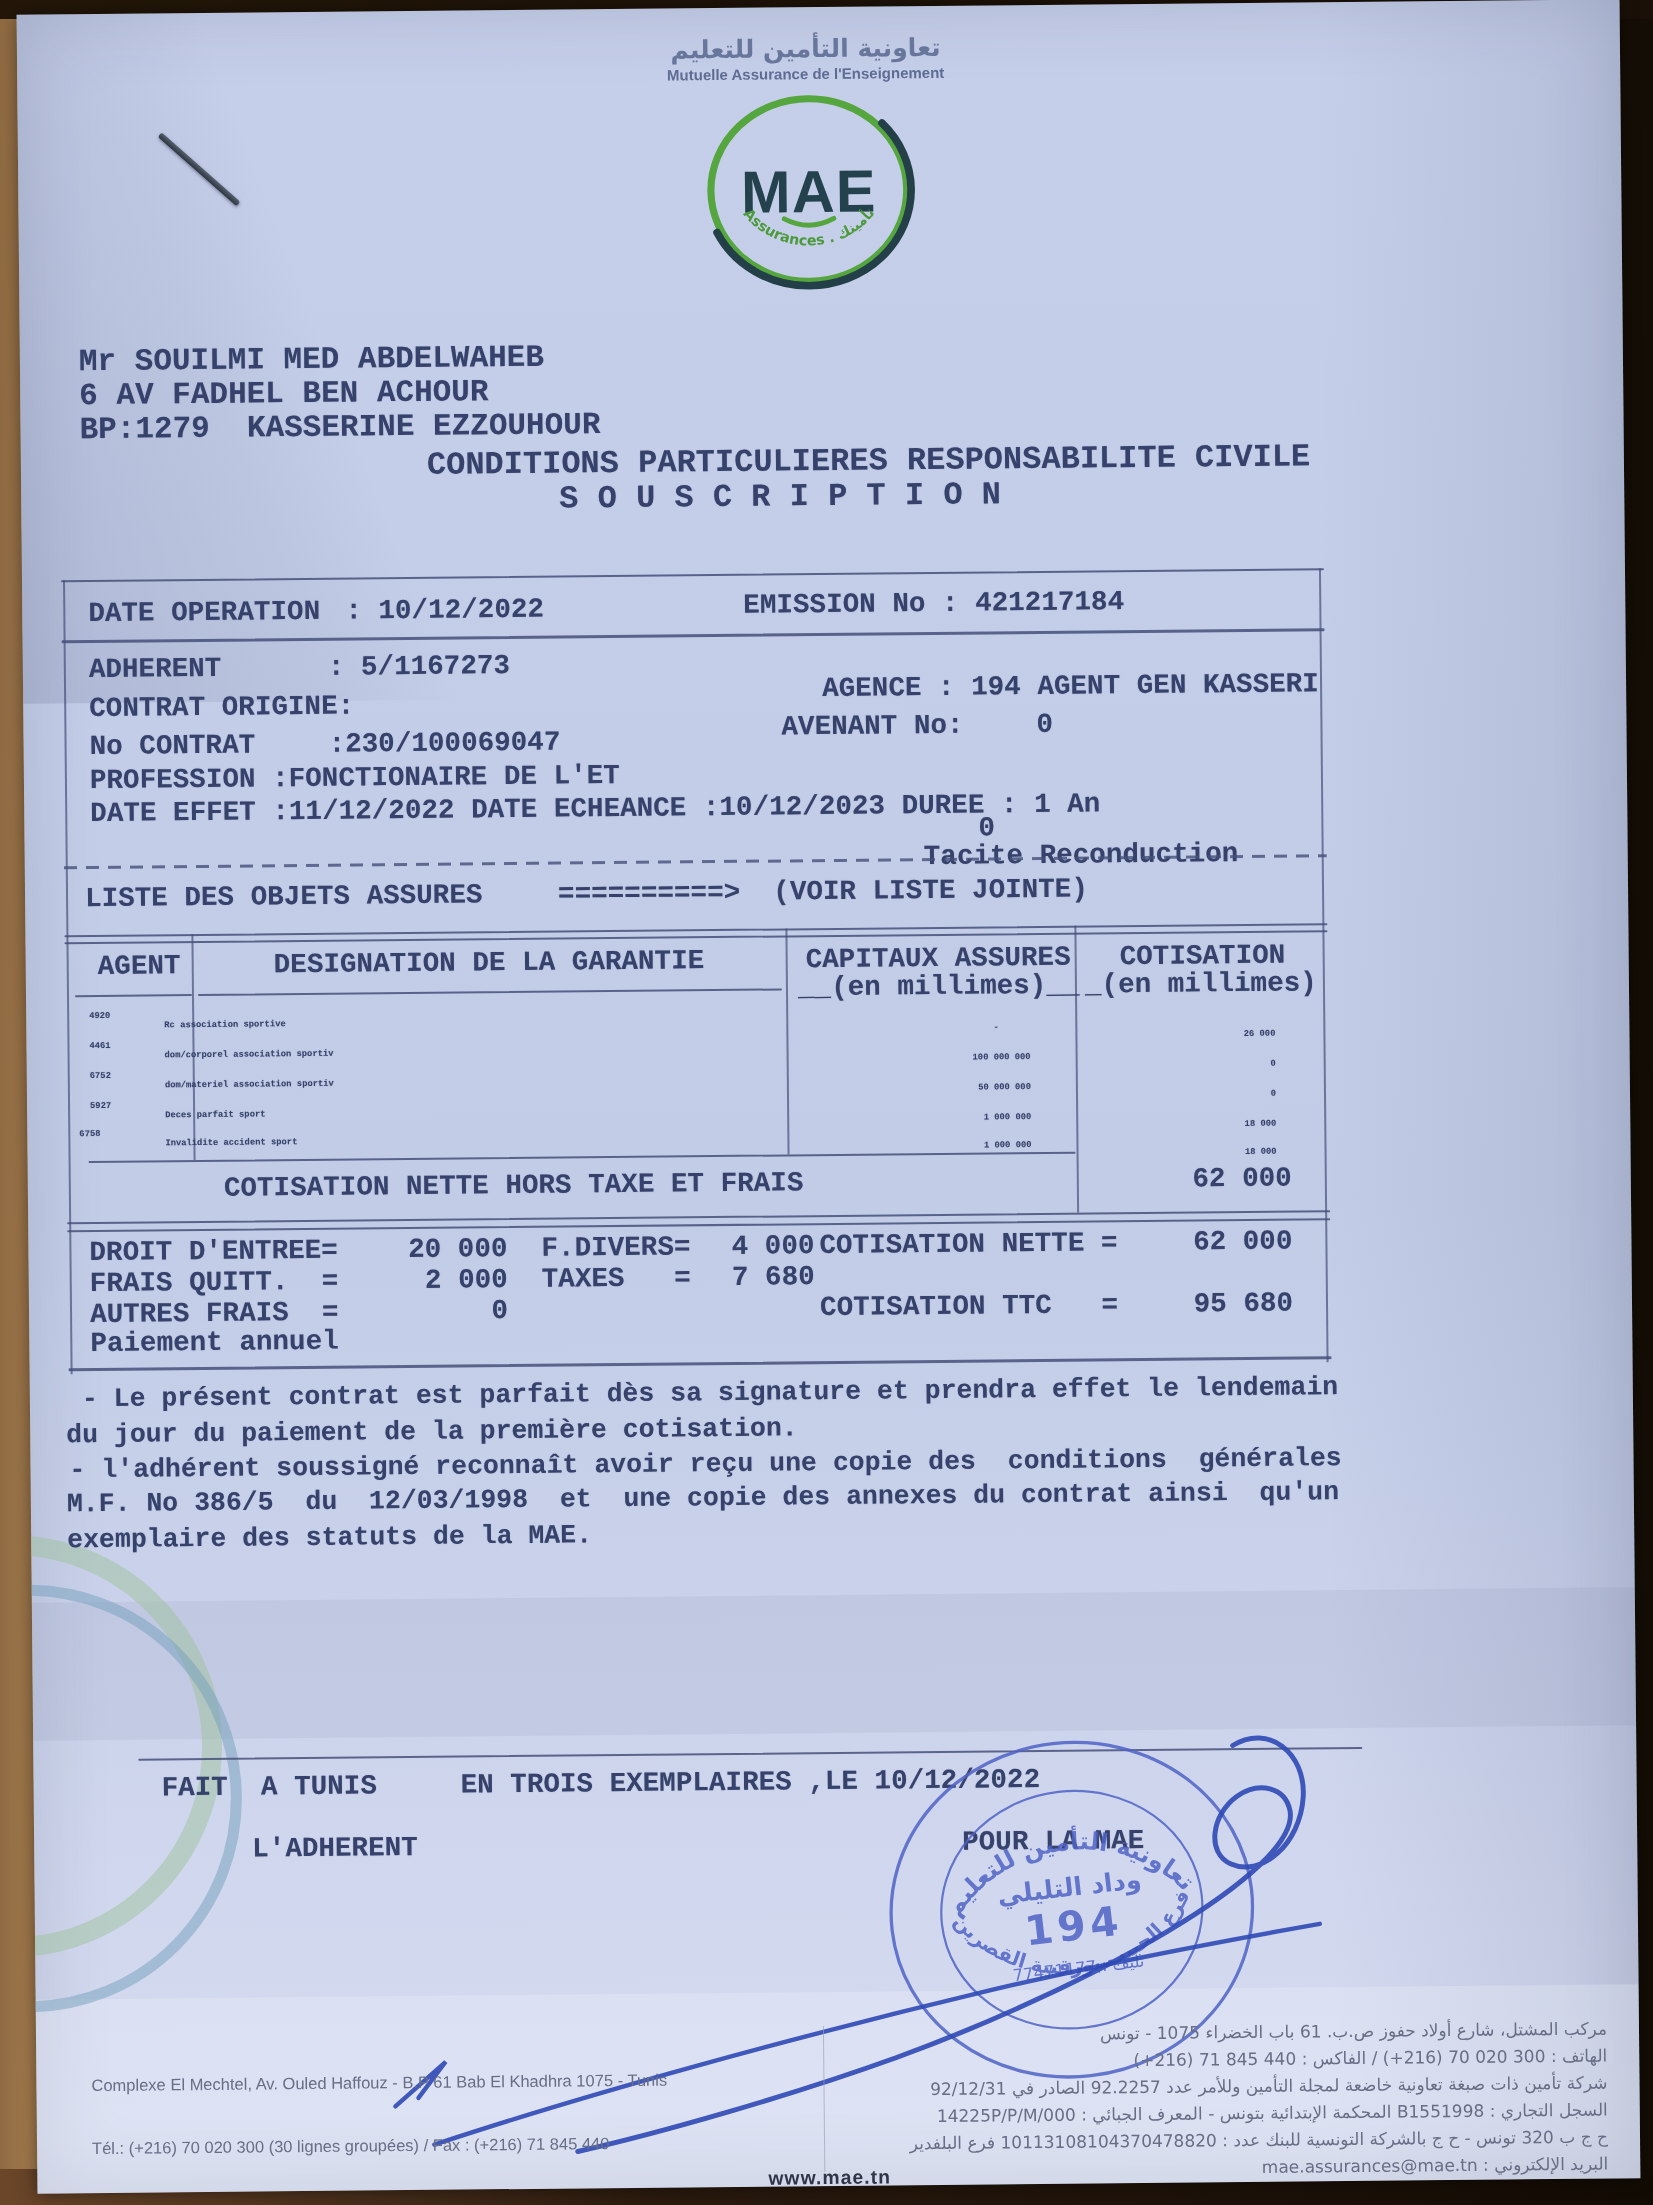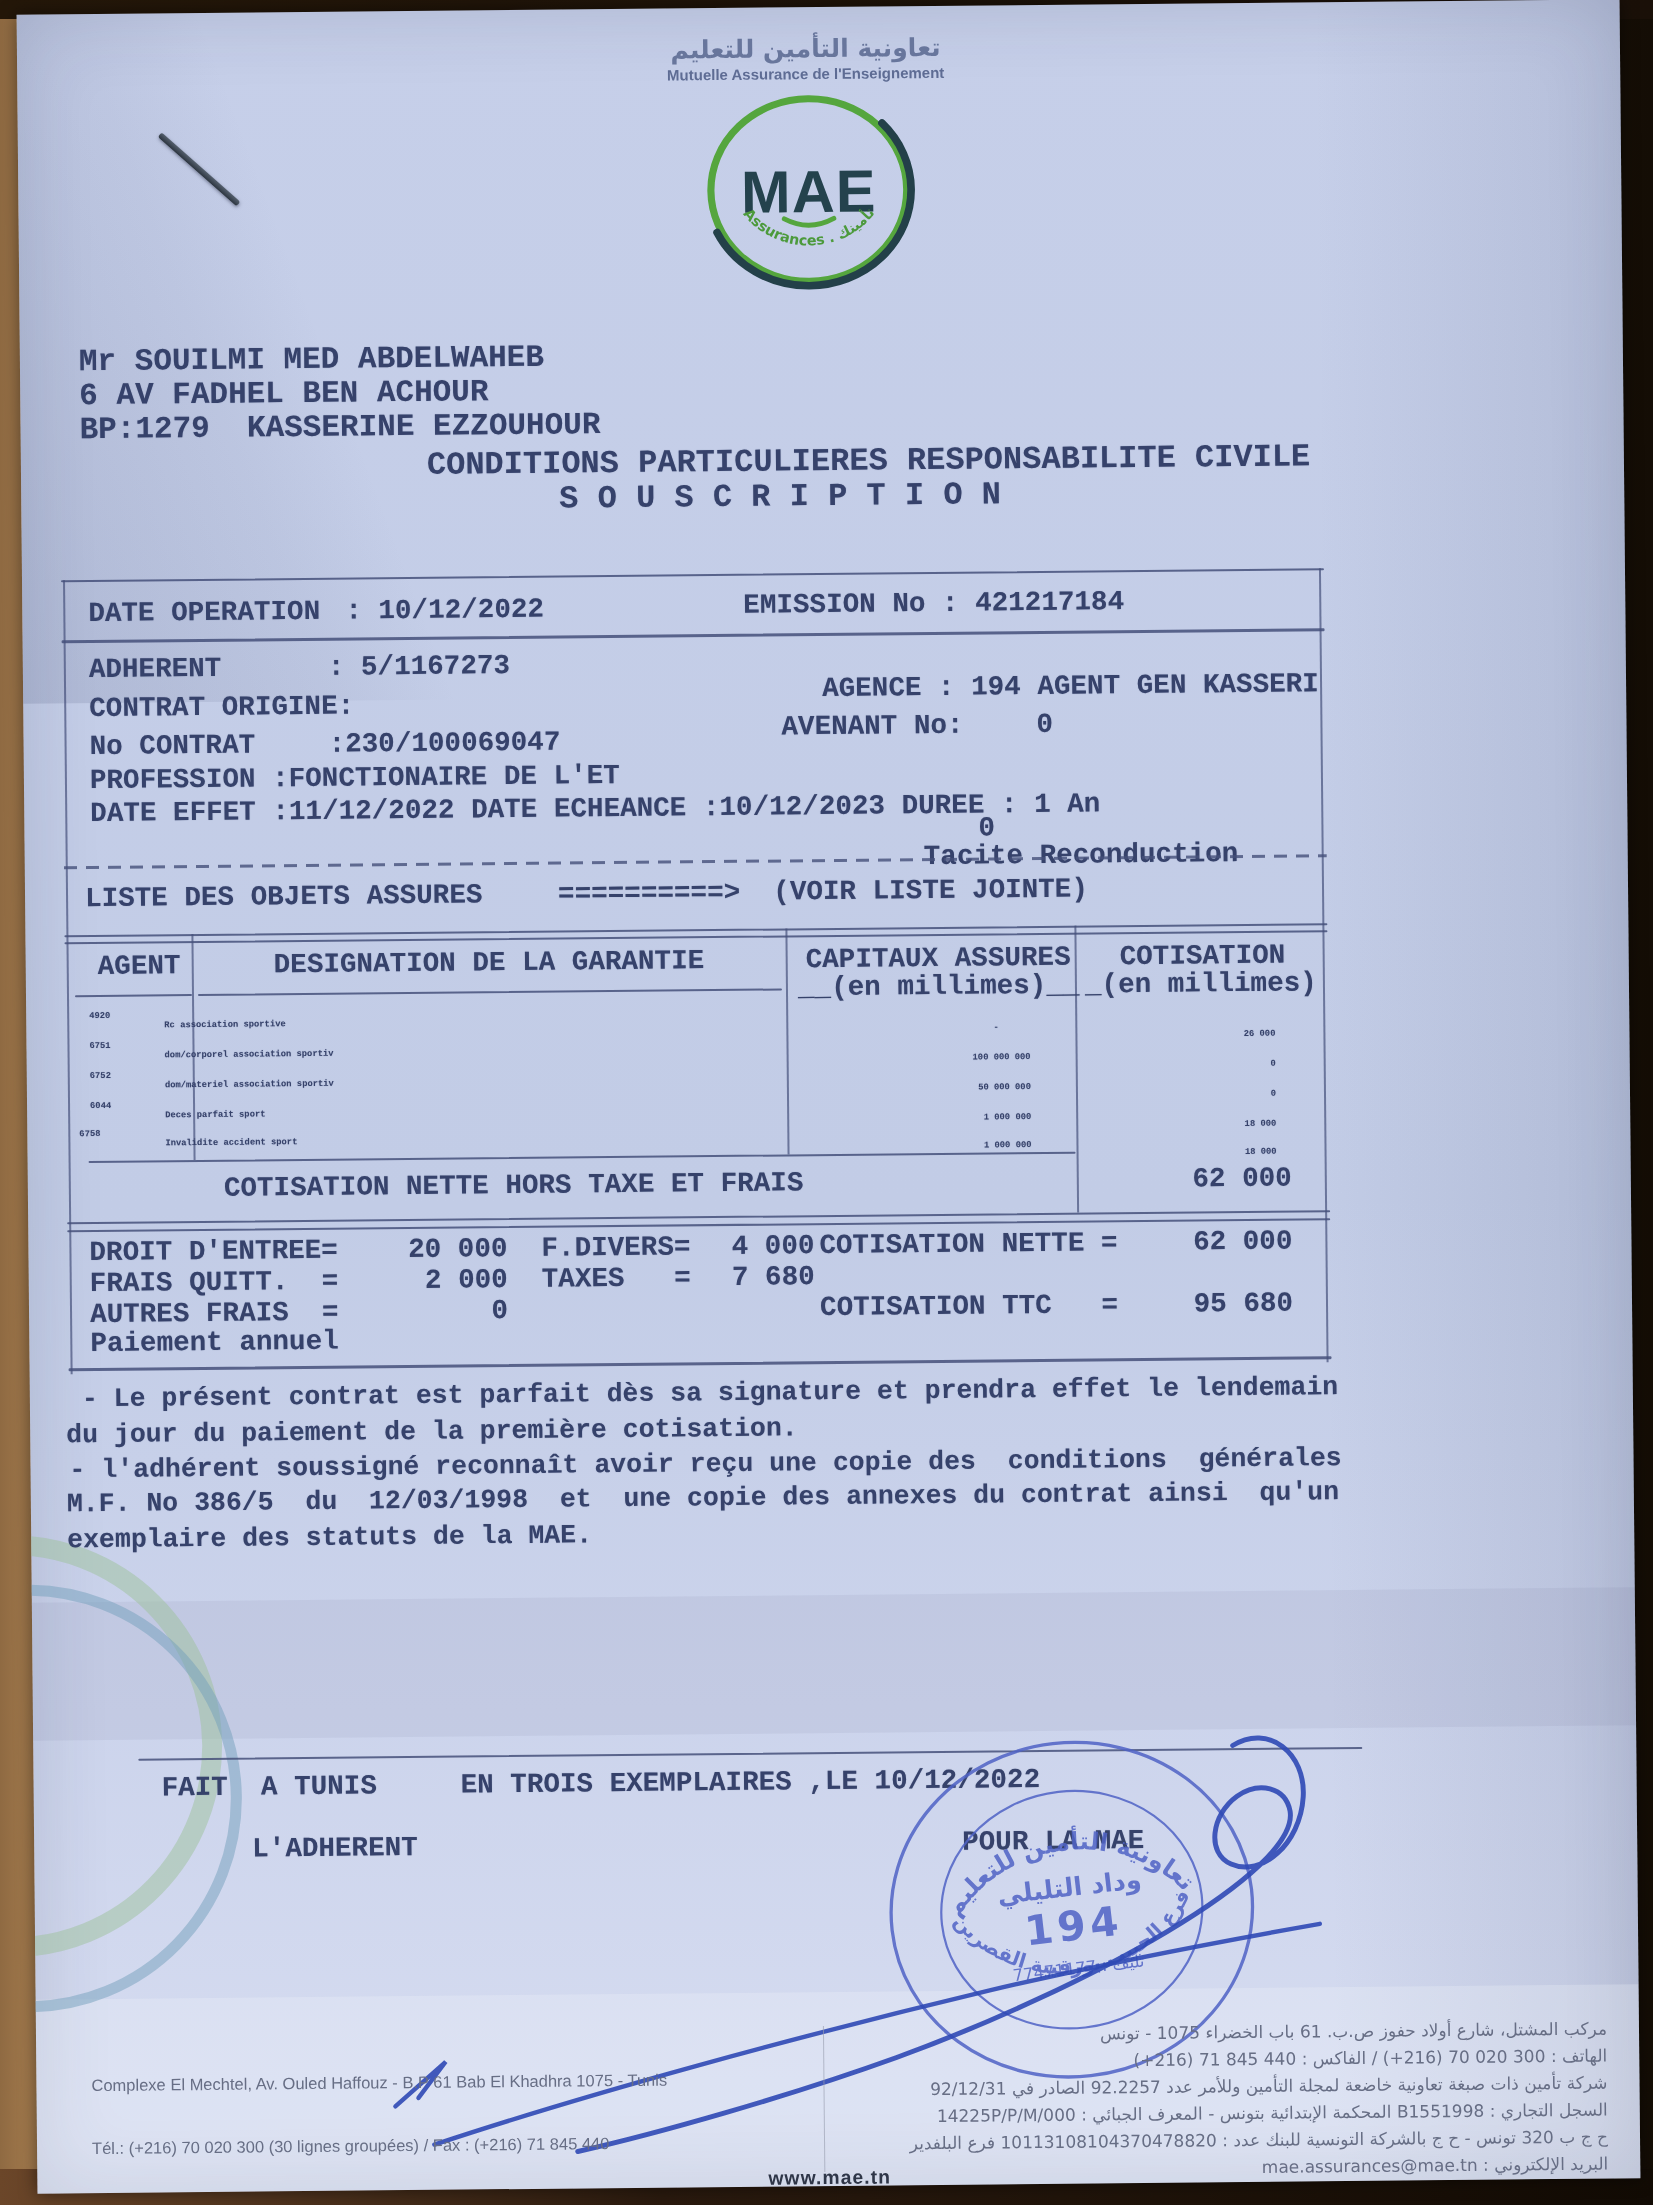--- a/index.html
+++ b/index.html
@@ -112,33 +112,33 @@
   <div class="abs mono" style="left:1094px;top:938px;font-size:27.6px">COTISATION</div>
   <div class="abs mono" style="left:1059px;top:966px;font-size:27.6px">_(en millimes)</div>
 
   <div class="abs mono" style="left:0;top:988px;width:1603px;height:31px">
     <span class="abs" style="left:63px">4920</span>
     <span class="abs" style="left:138px">Rc association sportive</span>
     <span class="abs rval" style="left:728px;width:276px">-      </span>
     <span class="abs rval" style="left:1028px;width:221px">26 000</span>
   </div>
   <div class="abs mono" style="left:0;top:1018px;width:1603px;height:31px">
-    <span class="abs" style="left:63px">6751</span>
+    <span class="abs" style="left:63px">4461</span>
     <span class="abs" style="left:138px">dom/corporel association sportiv</span>
     <span class="abs rval" style="left:728px;width:276px">100 000 000</span>
     <span class="abs rval" style="left:1028px;width:221px">0</span>
   </div>
   <div class="abs mono" style="left:0;top:1048px;width:1603px;height:31px">
     <span class="abs" style="left:63px">6752</span>
     <span class="abs" style="left:138px">dom/materiel association sportiv</span>
     <span class="abs rval" style="left:728px;width:276px">50 000 000</span>
     <span class="abs rval" style="left:1028px;width:221px">0</span>
   </div>
   <div class="abs mono" style="left:0;top:1078px;width:1603px;height:31px">
-    <span class="abs" style="left:63px">6044</span>
+    <span class="abs" style="left:63px">5927</span>
     <span class="abs" style="left:138px">Deces parfait sport</span>
     <span class="abs rval" style="left:728px;width:276px">1 000 000</span>
     <span class="abs rval" style="left:1028px;width:221px">18 000</span>
   </div>
   <div class="abs mono" style="left:0;top:1106px;width:1603px;height:31px">
     <span class="abs" style="left:52px">6758</span>
     <span class="abs" style="left:138px">Invalidite accident sport</span>
     <span class="abs rval" style="left:728px;width:276px">1 000 000</span>
     <span class="abs rval" style="left:1028px;width:221px">18 000</span>
   </div>

